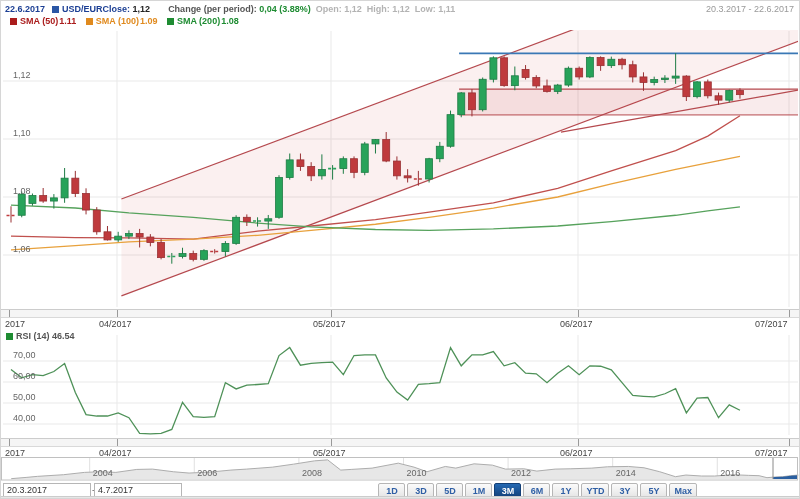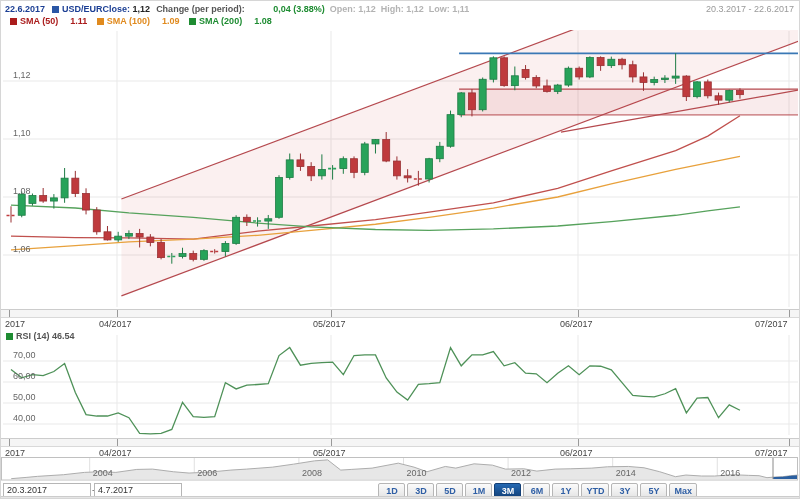--- a/index.html
+++ b/index.html
@@ -8,25 +8,25 @@
   .hdr{position:absolute;top:0;left:0;right:0;height:28px;font-size:9px;white-space:nowrap;}
   .row1{position:absolute;top:3px;left:4px;font-weight:bold;}
   .row2{position:absolute;top:15px;left:4px;font-weight:bold;}
   .rangetext{position:absolute;top:3px;right:5px;color:#999;font-weight:normal;}
   .sq{display:inline-block;width:7px;height:7px;vertical-align:-1px;margin:0 3px 0 7px;}
   .sq.first{margin-left:5px;}
   .t-date{color:#1c3f94;}
   .t-sym{color:#1c3f94;}
   .t-lbl{color:#1c3f94;}
   .t-val{color:#222;}
-  .t-chg{color:#555;margin-left:6px;}
-  .t-chgv{color:#1e8c32;margin-left:26px;}
+  .t-chg{color:#555;margin-left:18px;}
+  .t-chgv{color:#1e8c32;}
   .t-muted{color:#b3b3b3;margin-left:5px;}
   .t-mutedv{color:#b3b3b3;}
-  .sma-lbl{margin-right:12px;}
+  .sma-lbl{margin-right:1px;}
   .plot{position:absolute;left:0;width:800px;}
   .xstrip{position:absolute;left:0;width:800px;height:7px;background:#f5f5f5;
           border-top:1px solid #cccccc;border-bottom:1px solid #d9d9d9;}
   .xstrip .tick{position:absolute;top:0;width:1px;height:7px;background:#999;}
   .xlabels{position:absolute;left:0;width:744px;height:11px;font-size:9px;color:#444;}
   .xlabels span{position:absolute;top:0;}
   .rsi-legend{position:absolute;top:2px;left:5px;font-size:9px;font-weight:bold;color:#555;z-index:3;}
   .rsi-legend .sq{margin-left:0;}
   .controls{position:absolute;top:482px;left:0;width:712px;height:14px;font-size:9px;}
   .dinput{position:absolute;top:0;height:12px;width:80px;border:1px solid #b6b6b6;

